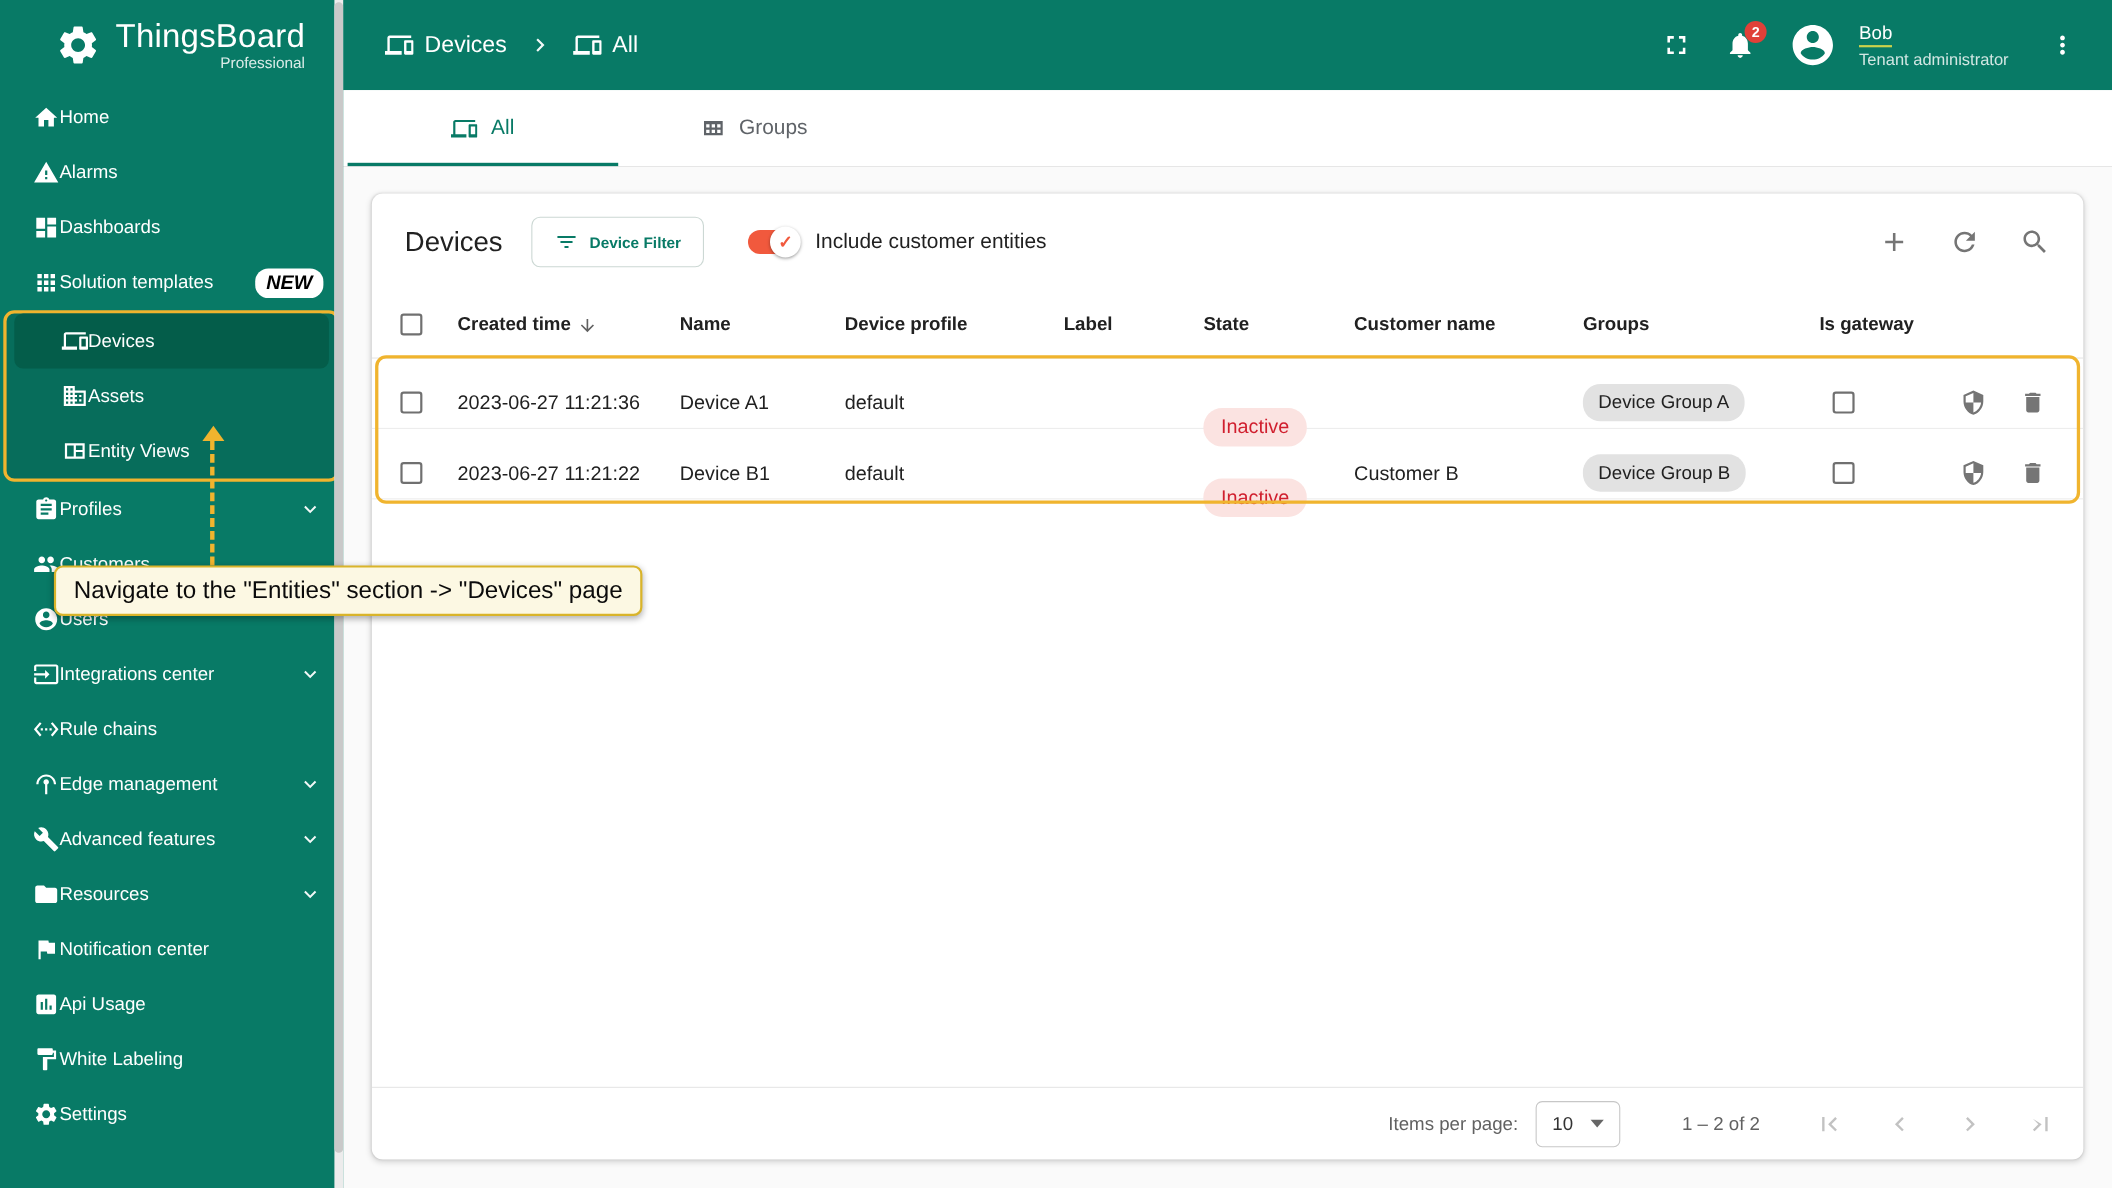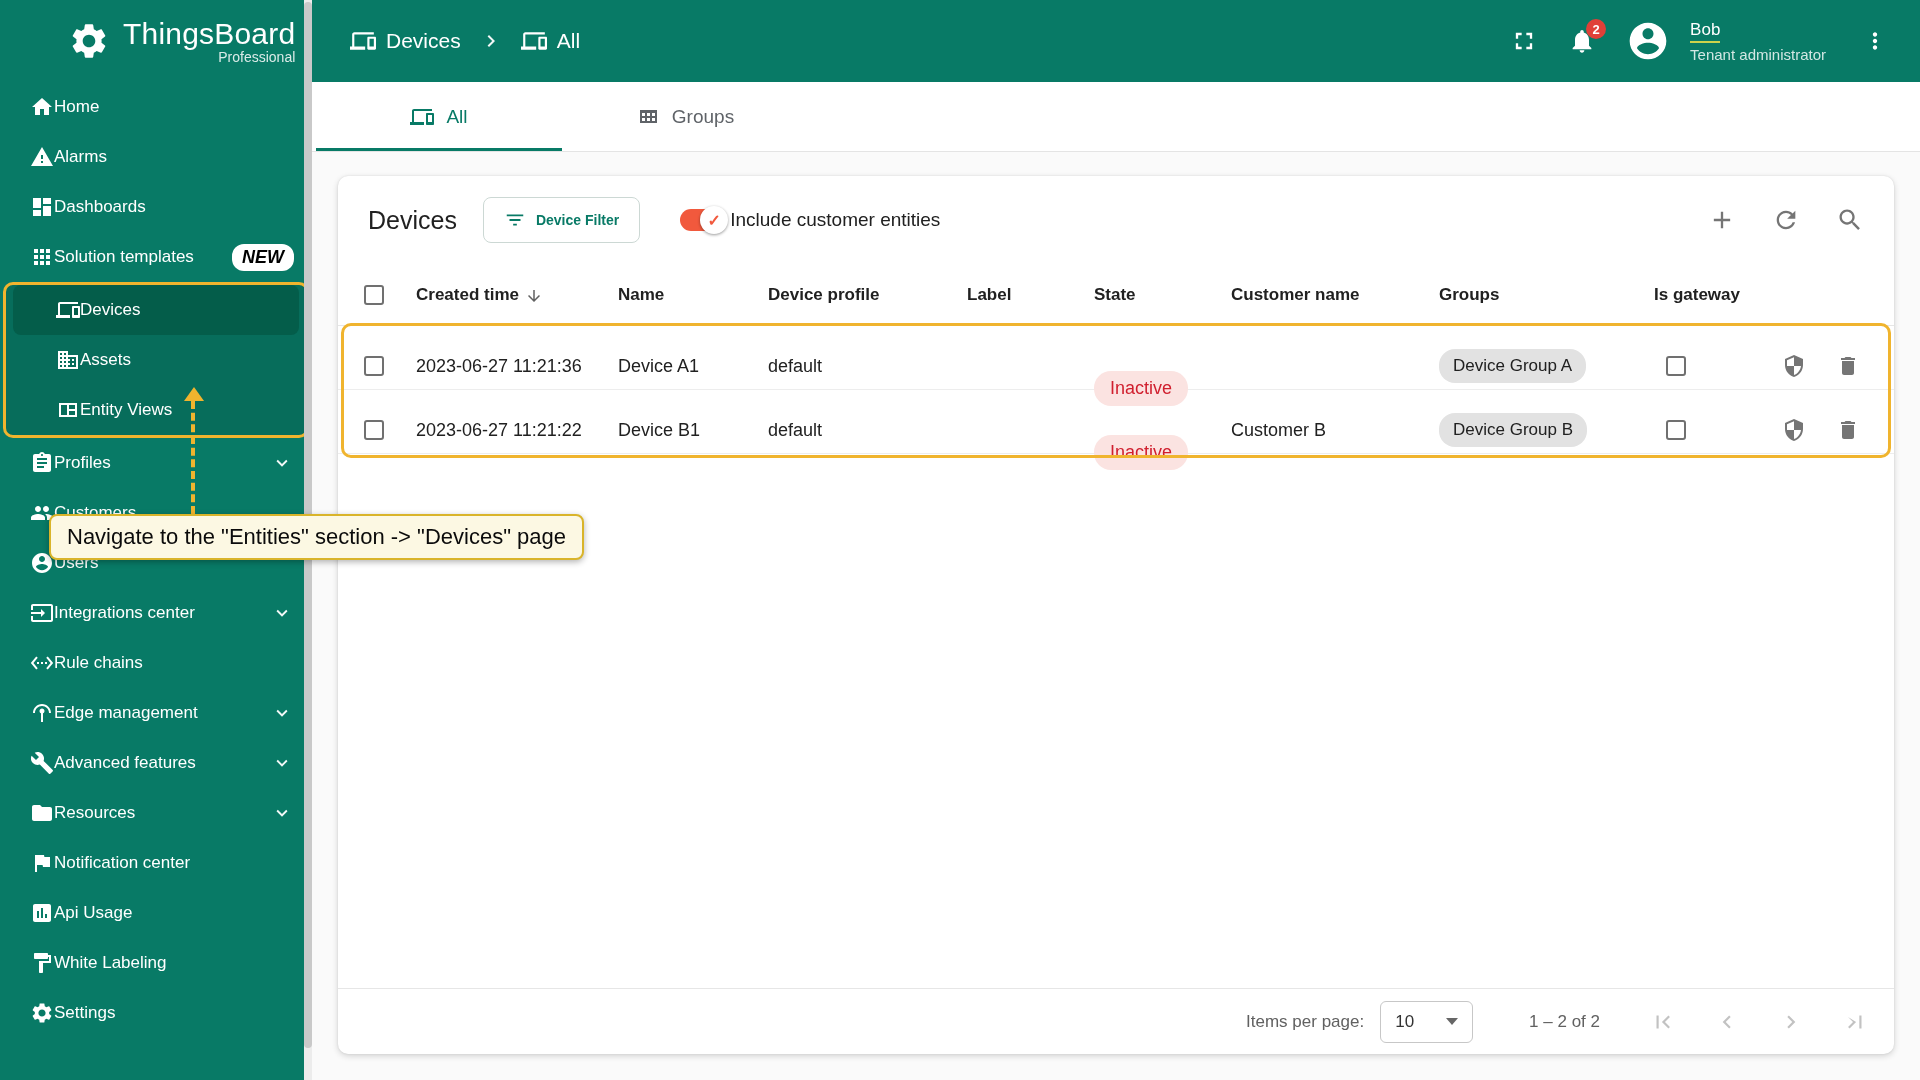--- a/index.html
+++ b/index.html
@@ -4,21 +4,21 @@
 <style>
   * { box-sizing: border-box; margin: 0; padding: 0; }
   html,body { width:1920px; height:1080px; overflow:hidden; }
   body { font-family:"Liberation Sans", sans-serif; color:#212121; background:#fff; position:relative; }
   .app { display:flex; width:100%; height:100%; }
 
   
   .sidebar { width:312px; flex-shrink:0; background:#087a66; color:#fff; position:relative; overflow:hidden; }
   .sb-track { position:absolute; right:0; top:0; bottom:0; width:8px; background:#ececec; }
   .sb-thumb { position:absolute; right:0; top:2px; width:8px; height:calc(100% - 34px); background:#c9c9c9; border-radius:4px; }
-  .logo { height:82px; display:flex; align-items:center; gap:13px; padding-left:68px; }
+  .logo { height:82px; display:flex; align-items:center; gap:13px; padding-left:50px; }
   .logo-text { display:flex; flex-direction:column; align-items:flex-end; }
   .logo-name { font-size:30px; font-weight:500; letter-spacing:.2px; }
   .logo-edition { font-size:14px; color:rgba(255,255,255,.85); margin-top:-2px; }
   .nav { display:flex; flex-direction:column; }
   .nav-item { height:50px; display:flex; align-items:center; gap:0; padding:0 18px 0 30px; font-size:17px; font-weight:500; cursor:pointer; white-space:nowrap; }
   .nav-item .icn { width:24px; height:24px; flex-shrink:0; }
   .nav-item.child { padding-left:50px; }
   .nav-item.selected { background:#045d4a; border-radius:8px; margin:0 7px; padding-left:43px; }
   .entities-group { background:rgba(0,0,0,.10); border:3px solid #f0b42e; border-radius:10px; margin:0 3px; }
   .badge-new { margin-left:auto; background:#fff; color:#000000; font-size:18px; font-weight:700; padding:3px 10px; border-radius:12px;font-style:italic; }
@@ -45,42 +45,42 @@
   .tab { width:246px; display:flex; align-items:center; justify-content:center; gap:12px; font-size:19px; font-weight:500; color:#5f6368; cursor:pointer; position:relative; }
   .tab.active { color:#087a66; }
   .tab.active::after { content:''; position:absolute; left:0; right:0; bottom:0; height:3px; background:#087a66; }
 
   
   .content { flex:1; background:#fafafa; padding:24px 26px 26px 26px; min-height:0; }
   .card { background:#fff; border-radius:10px; height:100%; box-shadow:0 2px 6px rgba(0,0,0,.16), 0 0 2px rgba(0,0,0,.10); display:flex; flex-direction:column; position:relative; overflow:hidden; }
   .toolbar { height:88px; display:flex; align-items:center; gap:26px; padding:0 26px 0 30px; flex-shrink:0; }
   .card-title { font-size:25px; font-weight:500; }
   .filter-btn { display:flex; align-items:center; gap:10px; background:#fff; border:1px solid #ccd8d4; border-radius:8px; padding:11px 20px; color:#087a66; font-size:14px; font-weight:700; cursor:pointer; }
-  .toggle-wrap { display:flex; align-items:center; gap:4px; font-size:19px; color:#212121; margin-left:14px; }
+  .toggle-wrap { display:flex; align-items:center; gap:15px; font-size:19px; color:#212121; margin-left:14px; }
   .toggle { width:46px; height:22px; border-radius:12px; background:#f1593d; position:relative; cursor:pointer; flex-shrink:0; }
   .toggle-thumb { position:absolute; right:-2px; top:-3px; width:28px; height:28px; border-radius:50%; background:#fff; box-shadow:0 1px 3px rgba(0,0,0,.4); display:flex; align-items:center; justify-content:center; }
   .toggle-thumb::after { content:"✓"; color:#f1593d; font-weight:700; font-size:16px; }
   .toolbar-icons { margin-left:auto; display:flex; align-items:center; gap:28px; color:#757575; }
   .toolbar-icons .icon-btn { color:#757575; }
 
   .trow { display:grid; grid-template-columns:52px 202px 150px 199px 127px 137px 208px 215px 114px minmax(0,1fr); align-items:center; padding:0 26px 0 26px; }
   .thead { height:62px; border-bottom:1px solid #e6e6e6; font-weight:700; font-size:17px; flex-shrink:0; }
   .th { display:flex; align-items:flex-end; gap:6px; cursor:pointer; }
   .sorticn { color:#616161; display:inline-flex; }
   .data-row { height:64px; border-bottom:1px solid #ededed; font-size:18px; cursor:pointer; }
   .cb { width:20px; height:20px; border:2px solid #707070; border-radius:3px; background:#fff; cursor:pointer; }
   .pill { display:inline-block; padding:7px 16px; border-radius:17px; background:#fbe3e1; color:#d01f2e;margin-top:45px; }
   .chip { display:inline-block; padding:7px 14px; border-radius:16px; background:#e2e2e2; color:#212121; font-size:17px; cursor:pointer; }
   .gateway-cell { padding-left:12px; }
   .actions-cell { display:flex; justify-content:flex-end; gap:22px; color:#757575; padding-right:4px; }
   .rows-highlight { position:absolute; left:3px; right:3px; top:147px; height:135px; border:3px solid #f0b42e; border-radius:10px; pointer-events:none; }
   .card-spacer { flex:1; }
 
   .paginator { height:66px; border-top:1px solid #e6e6e6; display:flex; align-items:center; justify-content:flex-end; padding:0 22px; color:#616161; font-size:17px; flex-shrink:0; gap:0; }
-  .pp-select { display:flex; align-items:center; gap:32px; border:1px solid #c7c7c7; border-radius:6px; padding:10px 14px; margin-left:16px; color:#333; cursor:pointer; }
+  .pp-select { display:flex; align-items:center; gap:16px; border:1px solid #c7c7c7; border-radius:6px; padding:10px 14px; margin-left:16px; color:#333; cursor:pointer; }
   .caret { width:0; height:0; border-left:6px solid transparent; border-right:6px solid transparent; border-top:7px solid #666; }
   .range { margin:0 46px 0 56px; }
   .pager { display:flex; align-items:center; gap:30px; color:#c2c2c2; }
   .pager .icon-btn { color:#c2c2c2; cursor:default; }
 
   
   .tour-tooltip { position:absolute; left:49px; top:514px; z-index:60; background:#fcf8e3; border:2px solid #d9b42a; border-radius:8px; padding:8px 16px; font-size:22px; color:#0b0b0b; box-shadow:0 2px 6px rgba(0,0,0,.3); white-space:nowrap; }
   .tour-dash { position:absolute; left:191px; top:401px; height:113px; width:0; border-left:4px dashed #f0b42e; z-index:55; }
   .tour-arrow { position:absolute; left:184px; top:387px; width:0; height:0; border-left:10px solid transparent; border-right:10px solid transparent; border-bottom:14px solid #f0b42e; z-index:55; }
 </style>

